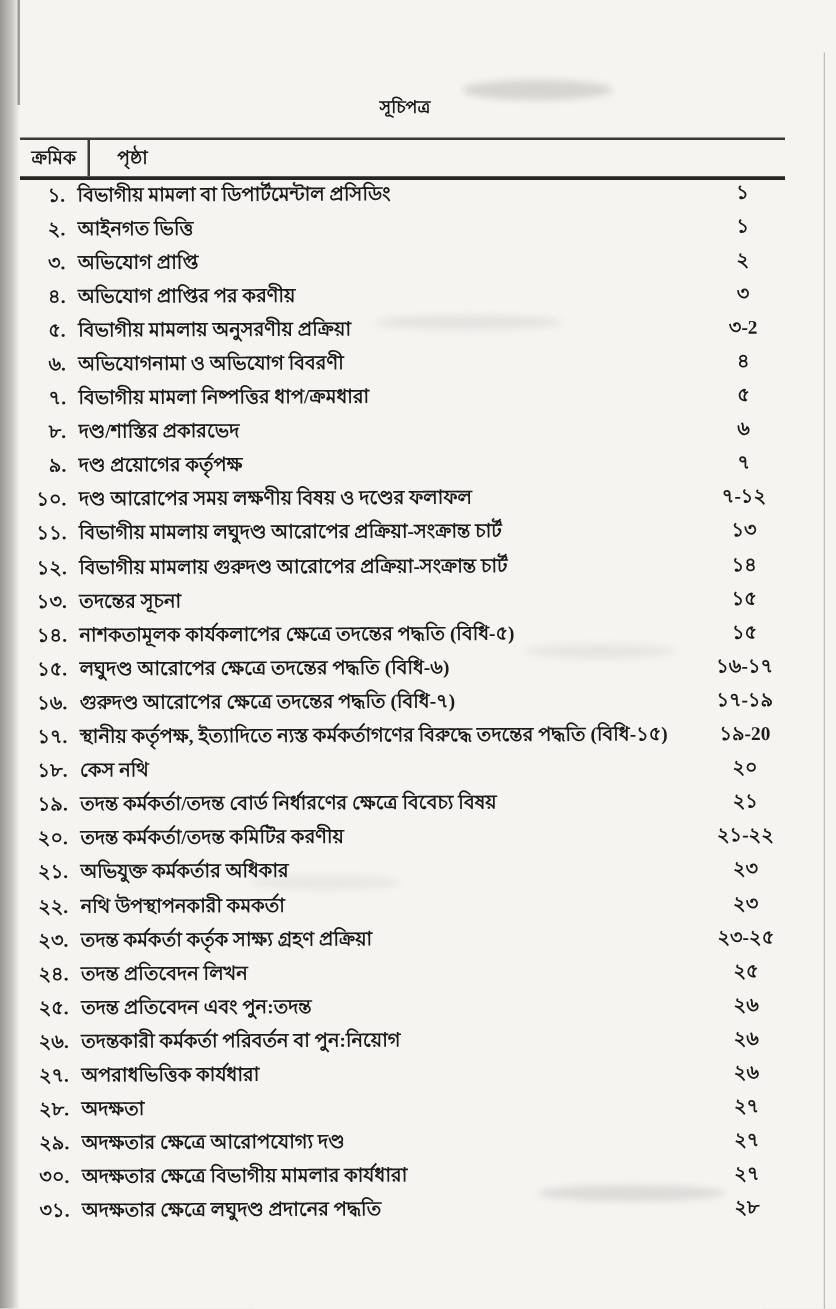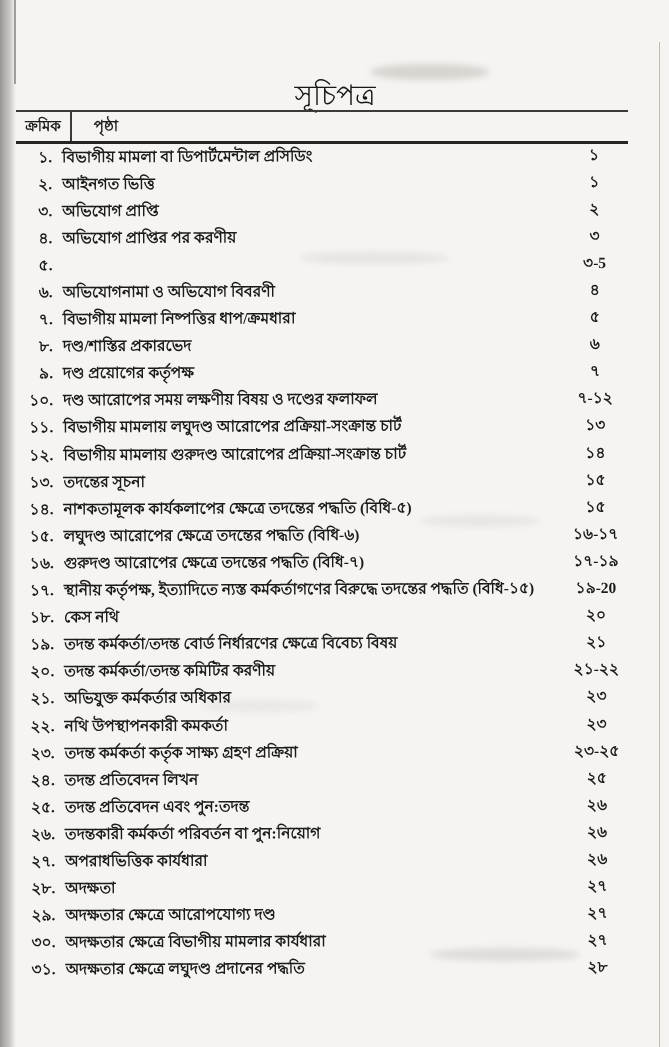--- a/index.html
+++ b/index.html
@@ -49,24 +49,23 @@
   .smudge.s2 { left: 300px; top: 252px; width: 150px; height: 12px; background: rgba(150,147,141,.16); }
   .smudge.s3 { left: 420px; top: 515px; width: 120px; height: 12px; background: rgba(150,147,141,.14); }
   .smudge.s4 { left: 430px; top: 948px; width: 150px; height: 13px; background: rgba(140,137,131,.22); }
   .smudge.s5 { left: 200px; top: 700px; width: 120px; height: 12px; background: rgba(150,147,141,.12); }
 
   .doc-title {
     position: absolute;
     left: 0; top: 74px;
     width: 648px;
     text-align: center;
-    font-size: 28px;
-    font-weight: 400;
+    font-size: 14px;
+    font-weight: 700;
     color: #161616;
-    padding-left: 11px;
   }
 
   
   .thead {
     position: absolute;
     left: 16px; top: 110px;
     width: 612px; height: 29px;
     border-top: 2px solid #3c3a37;
     border-bottom: 3px solid #262522;
     display: flex;
@@ -152,21 +151,22 @@
     </div>
 
     <div class="row">
       <span class="cell serial">৪.</span>
       <span class="cell subject">অভিযোগ প্রাপ্তির পর করণীয়</span>
       <span class="cell page">৩</span>
     </div>
 
     <div class="row">
       <span class="cell serial">৫.</span>
-      <span class="cell page">৩-5</span>
+      <span class="cell subject">বিভাগীয় মামলায় অনুসরণীয় প্রক্রিয়া</span>
+      <span class="cell page">৩-2</span>
     </div>
 
     <div class="row">
       <span class="cell serial">৬.</span>
       <span class="cell subject">অভিযোগনামা ও অভিযোগ বিবরণী</span>
       <span class="cell page">৪</span>
     </div>
 
     <div class="row">
       <span class="cell serial">৭.</span>

